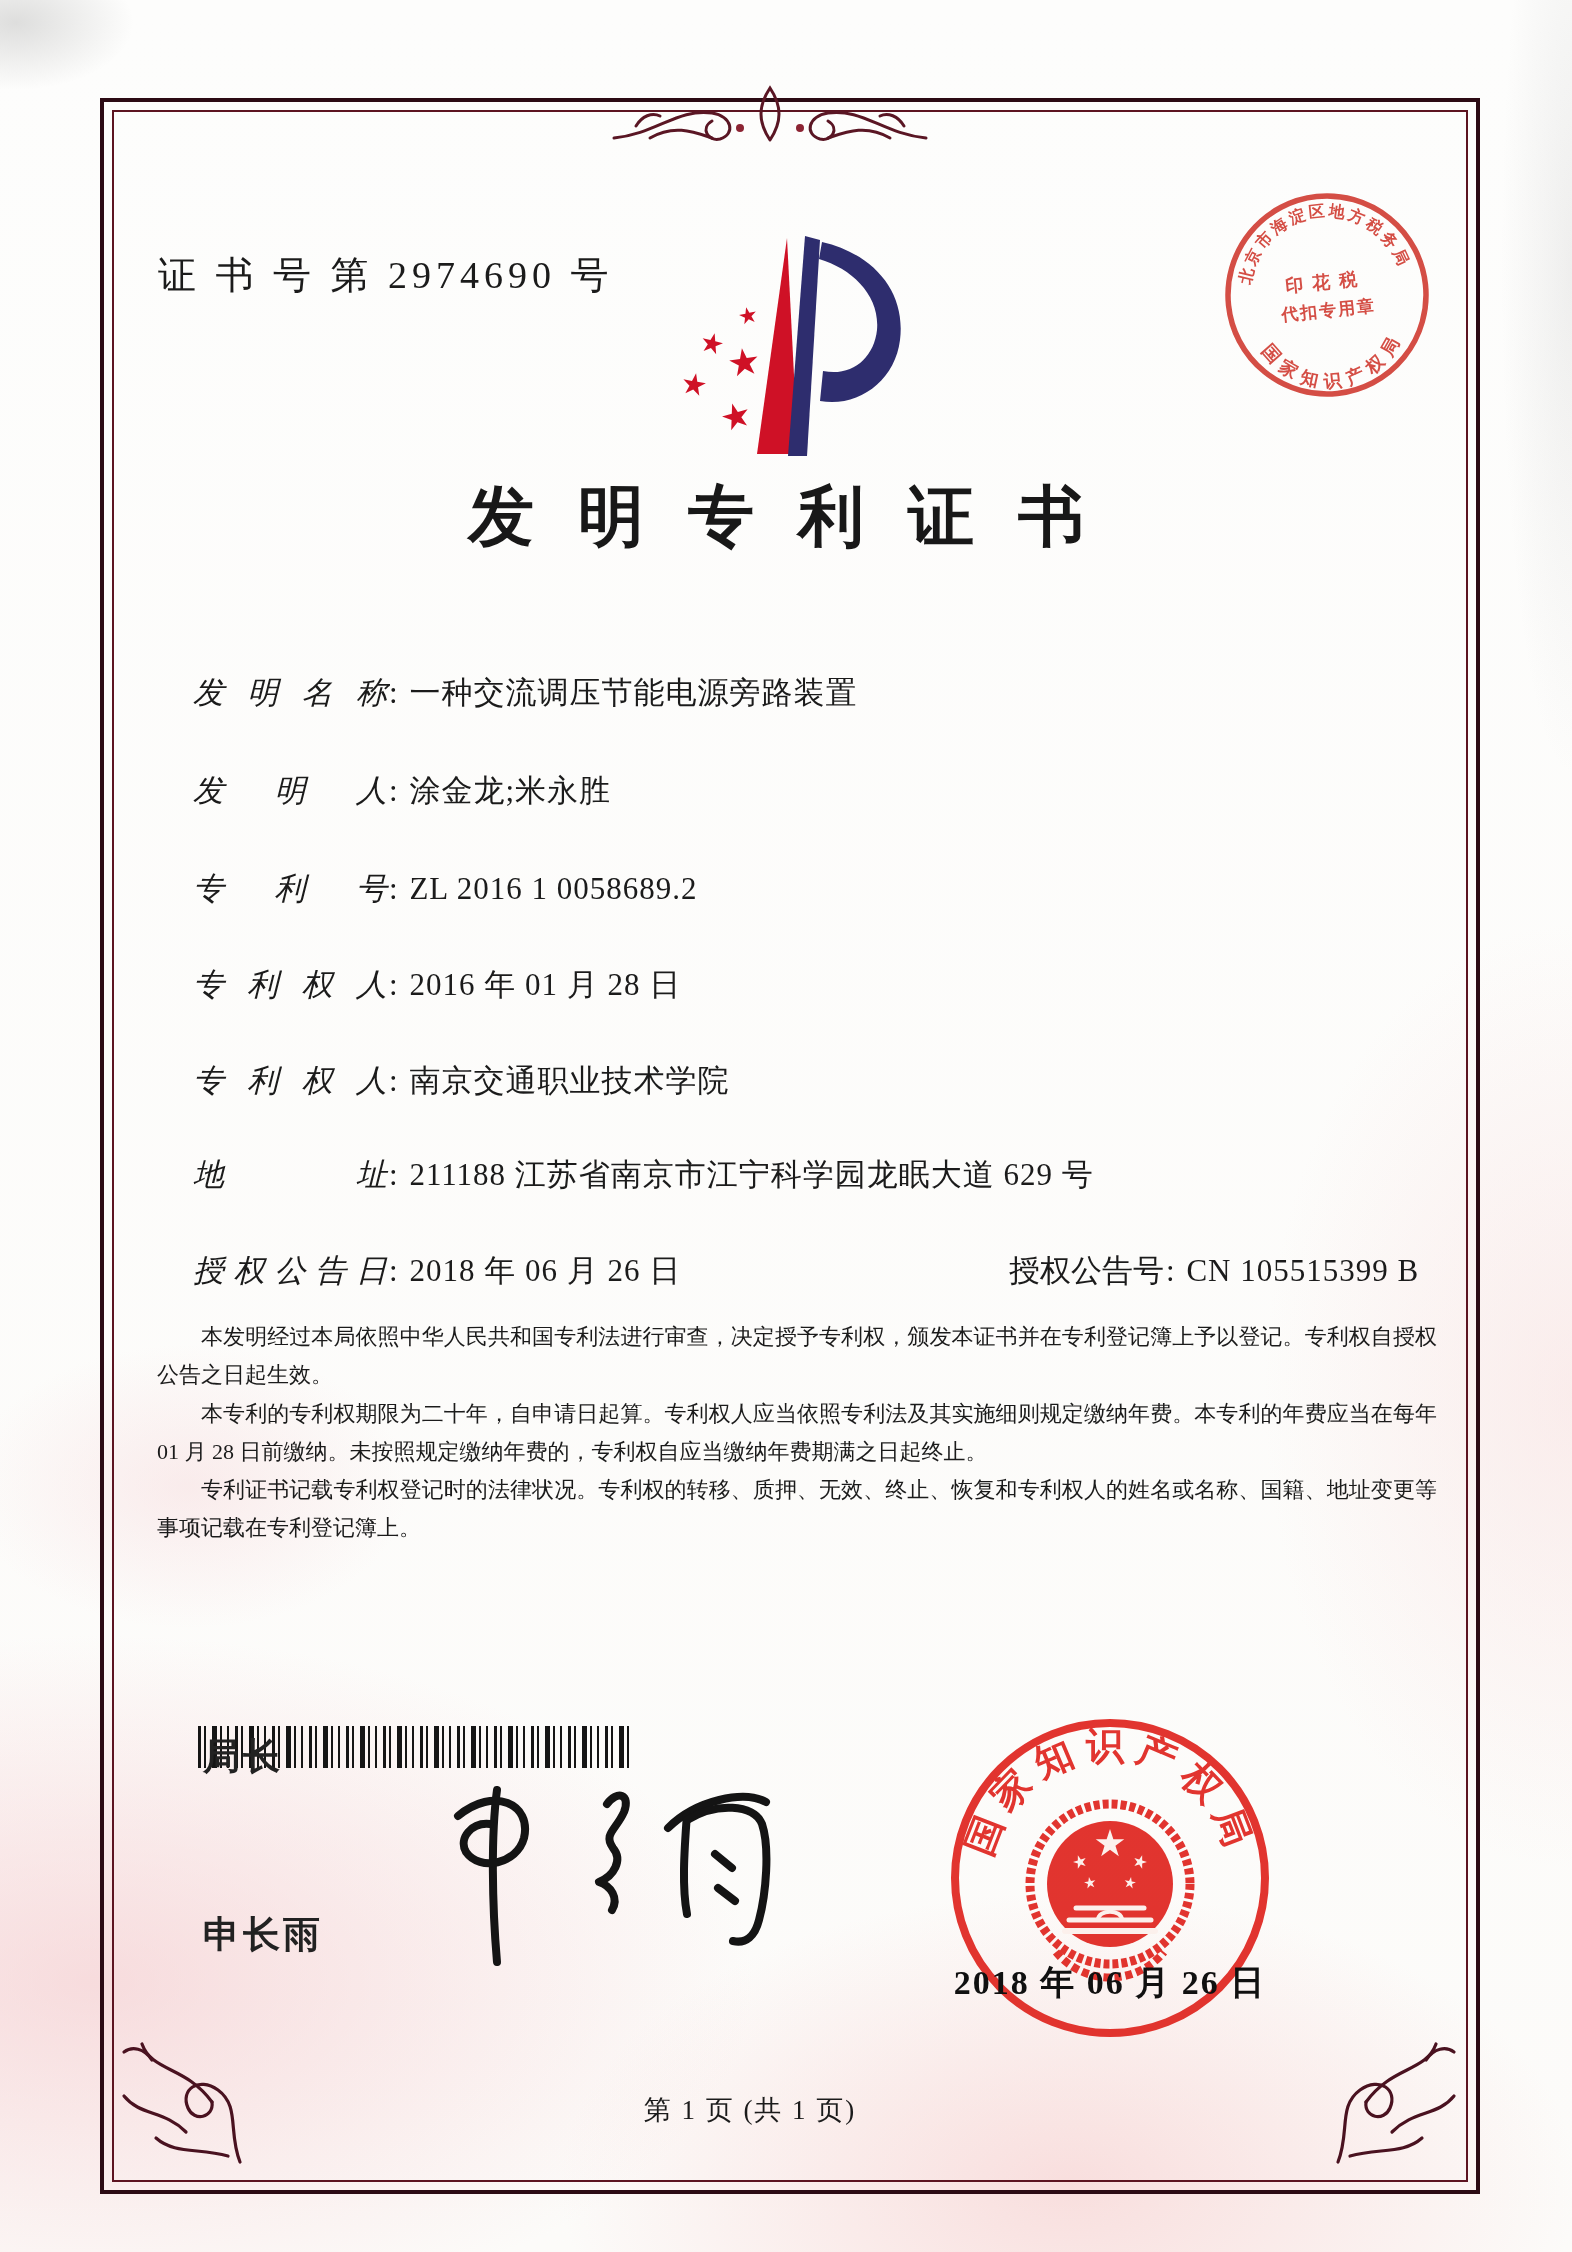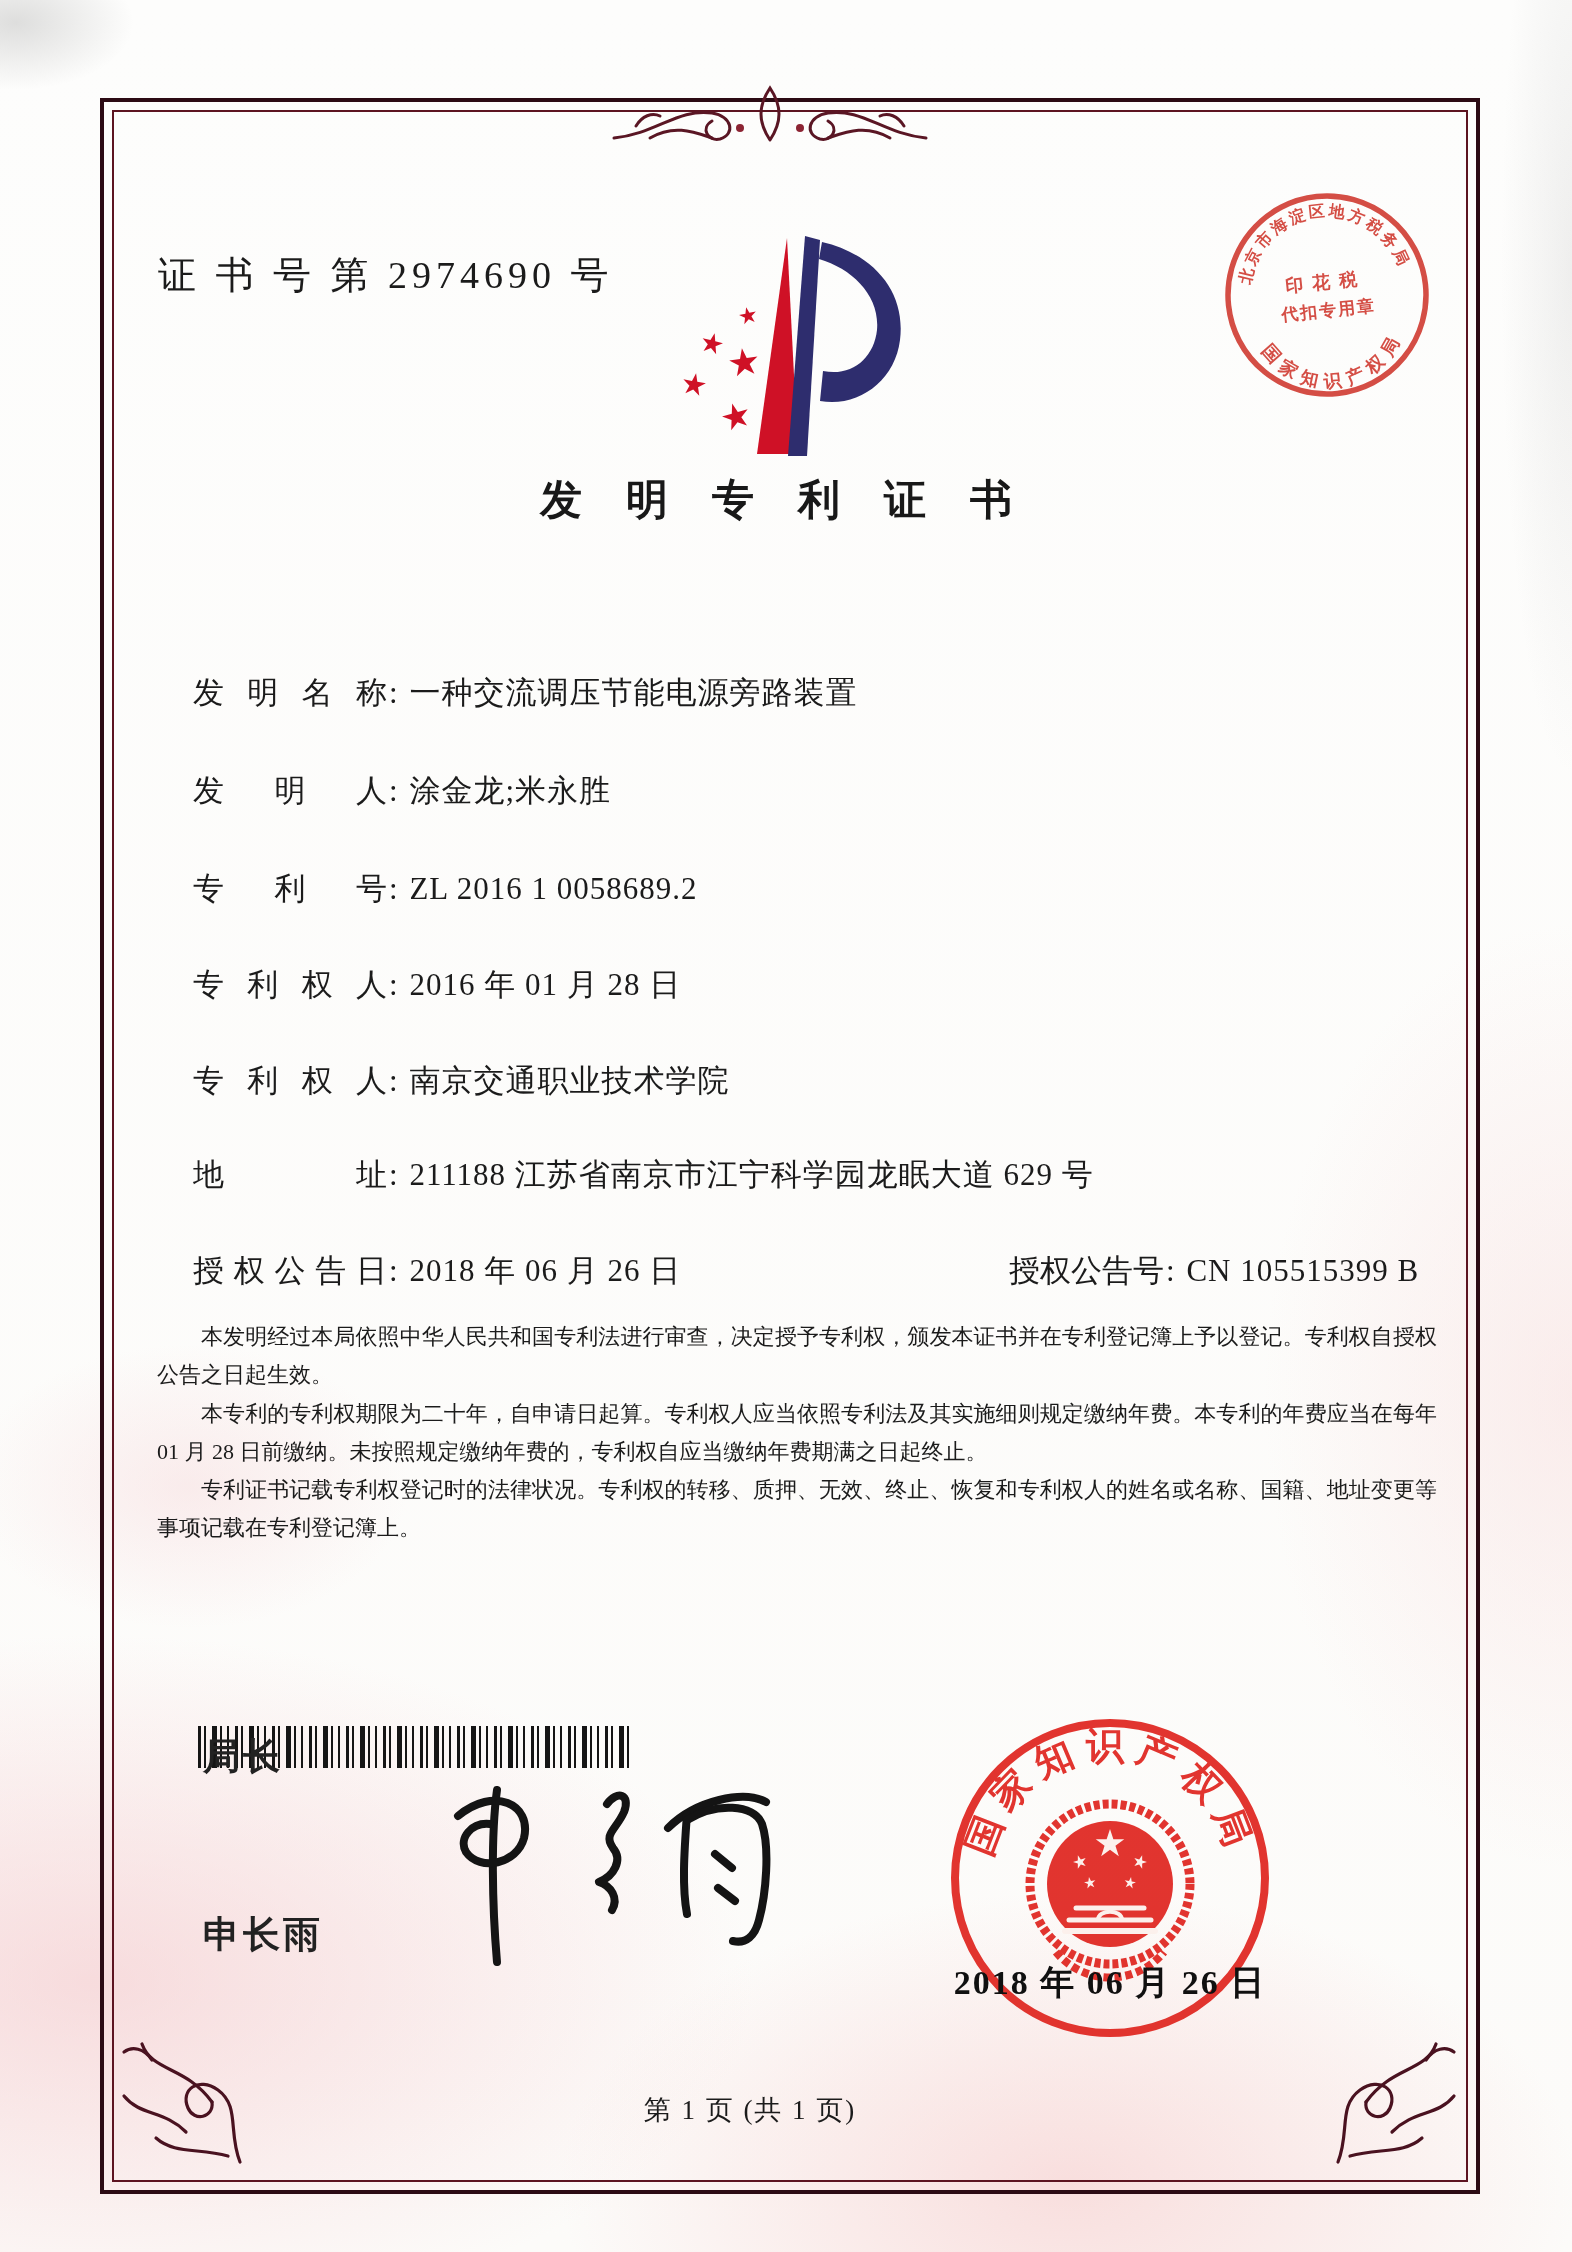--- a/index.html
+++ b/index.html
@@ -17,24 +17,24 @@
   }
   
   .frame-outer{position:absolute;left:100px;top:98px;right:92px;bottom:58px;border:4px solid #2c0b14;}
   .frame-inner{position:absolute;left:112px;top:110px;right:104px;bottom:70px;border:2px solid #5d1421;}
   .ornament{position:absolute;pointer-events:none;}
   
   .cert-no{position:absolute;left:158px;top:250px;font-size:38px;letter-spacing:5px;}
   .logo{position:absolute;left:636px;top:230px;}
   .stamp-tax{position:absolute;left:1220px;top:188px;transform:rotate(-6deg);opacity:.88;}
   .title{position:absolute;left:120px;right:140px;top:472px;text-align:center;
-         font-size:42px;font-weight:600;letter-spacing:44px;text-indent:44px;color:#181818;}
+         font-size:66px;font-weight:600;letter-spacing:44px;text-indent:44px;color:#181818;}
   
   .field-row{position:absolute;left:193px;font-size:31px;white-space:nowrap;}
-  .flabel{display:inline-block;width:194px;text-align:justify;text-align-last:justify;}
+  .flabel{display:inline-block;width:194px;text-align:justify;text-align-last:justify;font-style:italic;}
   .fcolon{display:inline-block;margin:0 4px 0 2px;}
   .fvalue{letter-spacing:1px;}
   .row2{position:absolute;left:816px;top:0;}
   
   .body-text{position:absolute;left:157px;top:1318px;width:1280px;font-size:22px;
              line-height:1.74;text-align:justify;}
   .body-text p{margin:0;text-indent:2em;}
   
   .barcode{position:absolute;left:198px;top:1726px;width:432px;height:42px;
     background:repeating-linear-gradient(90deg,

